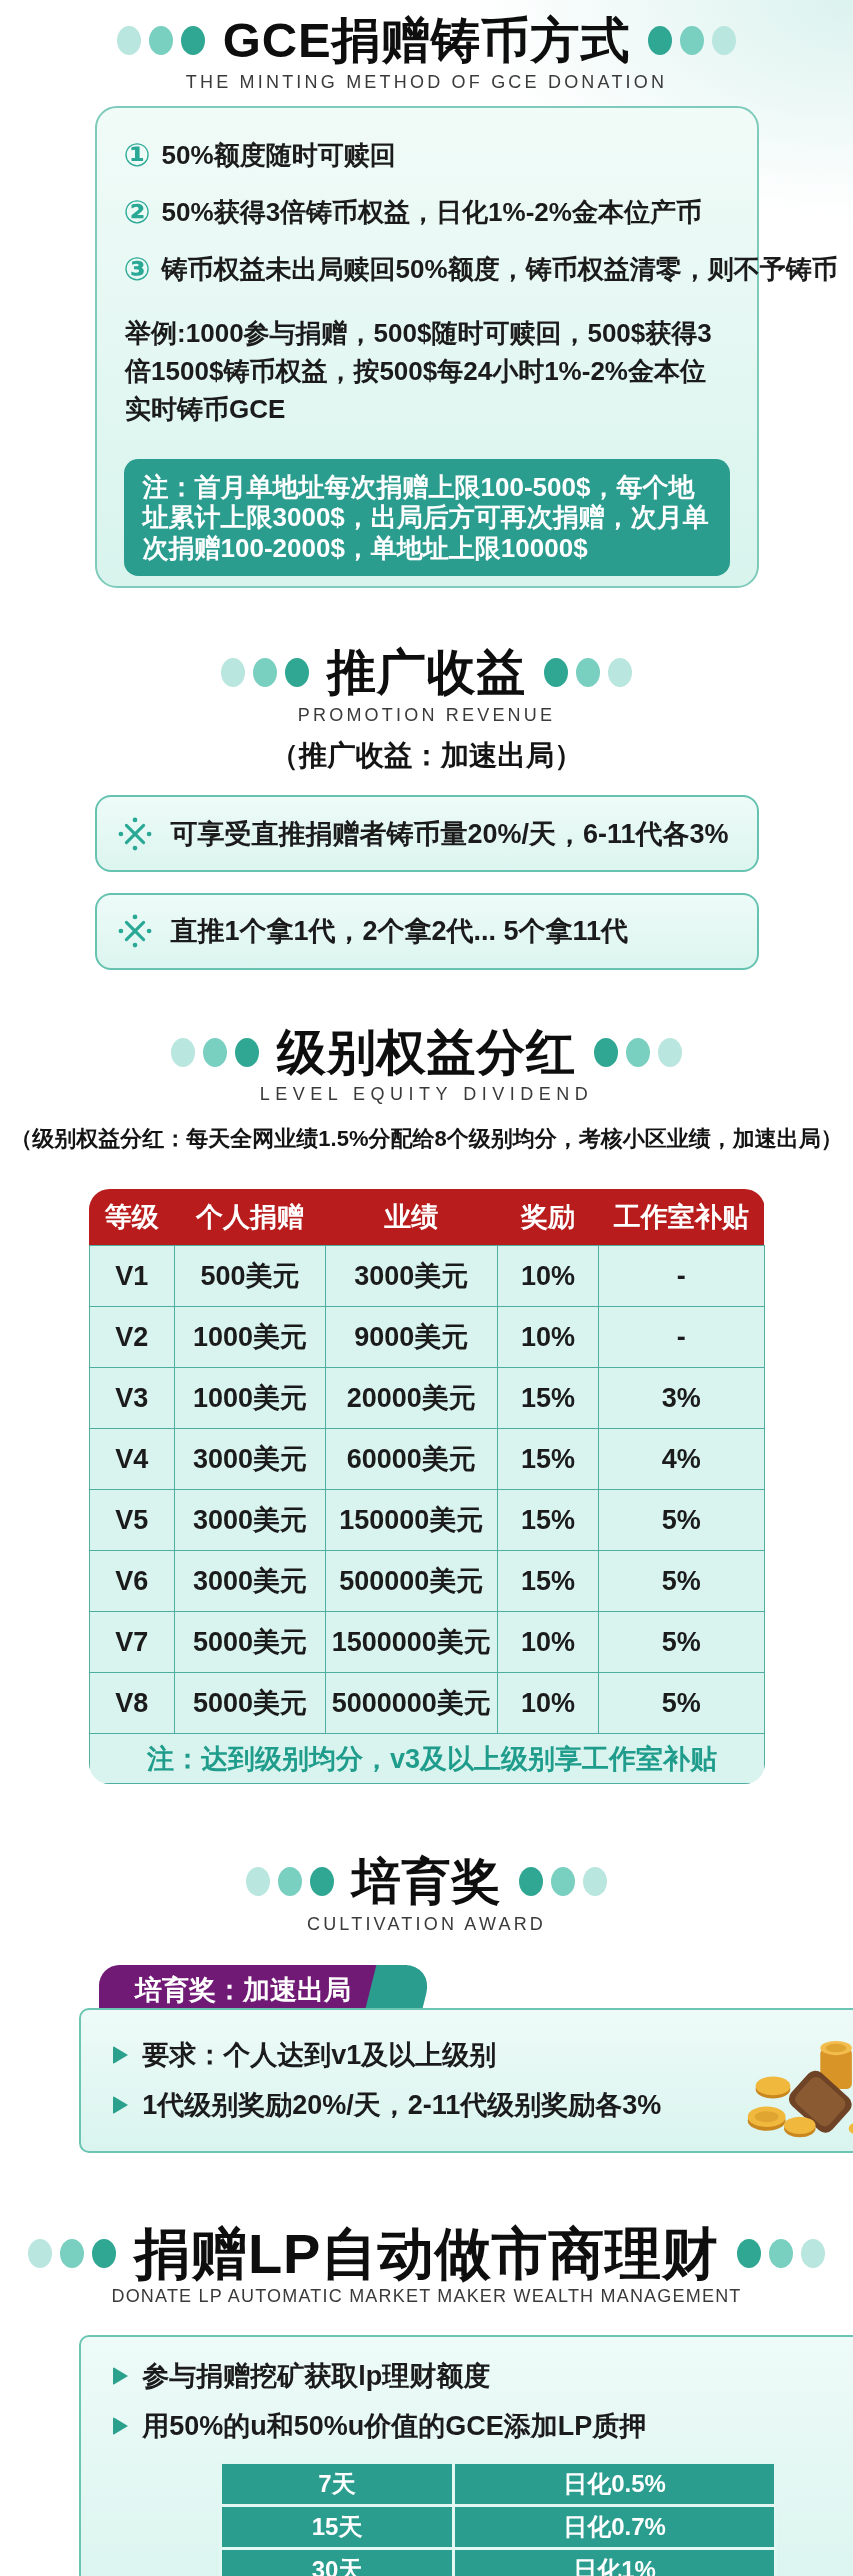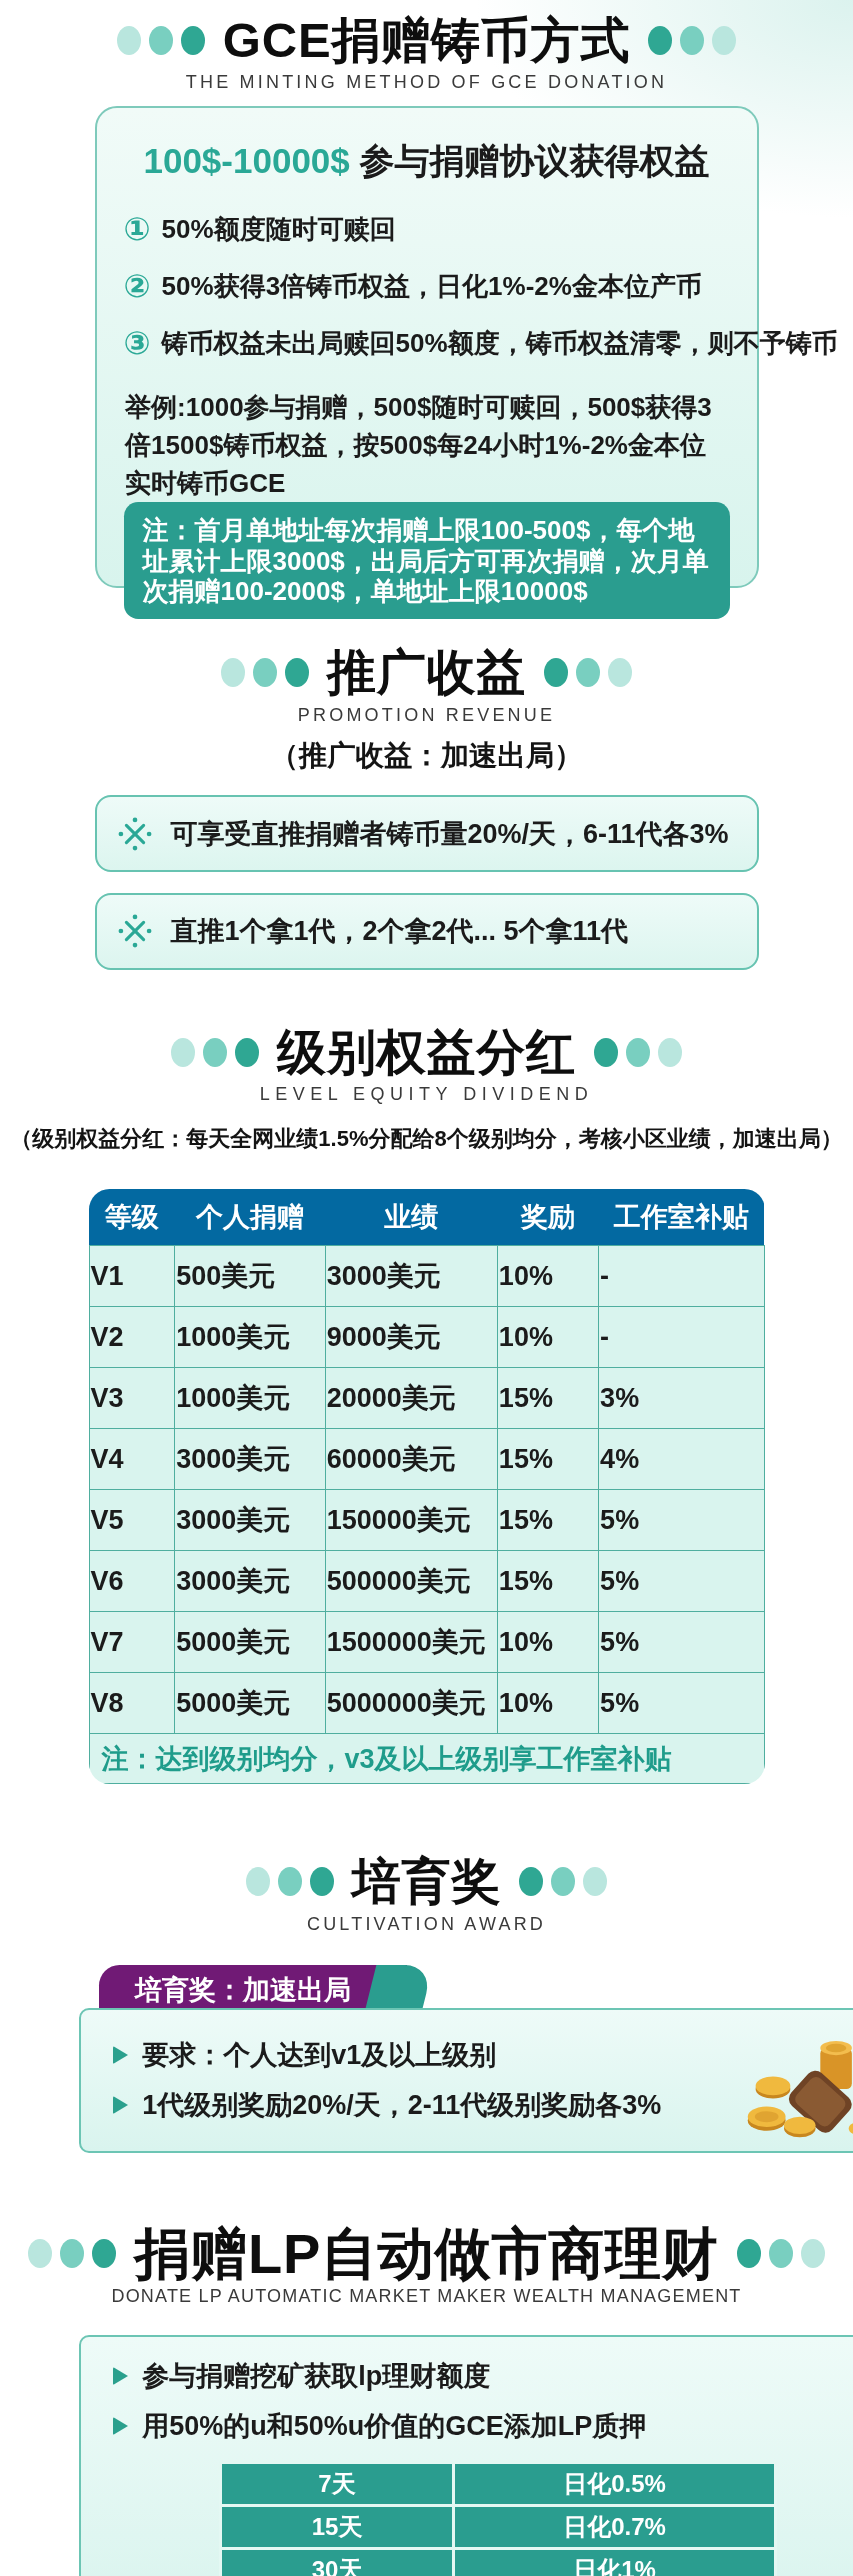--- a/index.html
+++ b/index.html
@@ -59,25 +59,25 @@
     display:flex;align-items:center;padding:0 20.5px;
   }
   .banner:first-of-type{margin-top:28.4px;}
   .sparkle{flex:0 0 36px;height:36px;margin-right:17.4px;}
   .banner-text{font-size:27px;font-weight:700;white-space:nowrap;}
 
   
   .tbl-wrap{width:676px;margin:35px auto 0;border-radius:20.5px;overflow:hidden;}
   table.level{width:100%;border-collapse:collapse;}
   table.level th{
-    background:#0369a1;color:#fff;font-size:27px;font-weight:700;height:54px;
+    background:#b91c1c;color:#fff;font-size:27px;font-weight:700;height:54px;
   }
   table.level td{
     background:#d9f4ee;border:1.6px solid #4fae9f;height:58px;
-    text-align:left;font-size:27px;font-weight:600;color:#1b1b1b;
+    text-align:center;font-size:27px;font-weight:600;color:#1b1b1b;
   }
   table.level td.note-cell{
     color:#1f9c8b;font-weight:700;height:47px;font-size:27px;padding-left:12px;
   }
   col.c1{width:12.7%;} col.c2{width:22.3%;} col.c3{width:25.5%;} col.c4{width:15%;} col.c5{width:24.5%;}
 
   
   .tab{
     position:relative;box-sizing:border-box;width:308px;height:43px;margin:30px 0 0 99px;
     background:#701a75;border-radius:20.5px 0 0 0;
@@ -128,23 +128,20 @@
       <span class="dots">
           <i class="d c-dark"></i>
           <i class="d c-mid"></i>
           <i class="d c-light"></i>
         </span>
     </div>
     <div class="sec-sub">THE MINTING METHOD OF GCE DONATION</div>
   </div>
 
   <section class="card1">
-    <div class="card1-title">
-      <span class="accent">100$-10000$</span><span> 参与捐赠协议获得权益</span>
-    </div>
     <div class="list-item">
       <span class="circ-num">①</span>
       <span class="list-text">50%额度随时可赎回</span>
     </div>
     <div class="list-item">
       <span class="circ-num">②</span>
       <span class="list-text">50%获得3倍铸币权益，日化1%-2%金本位产币</span>
     </div>
     <div class="list-item">
       <span class="circ-num">③</span>

